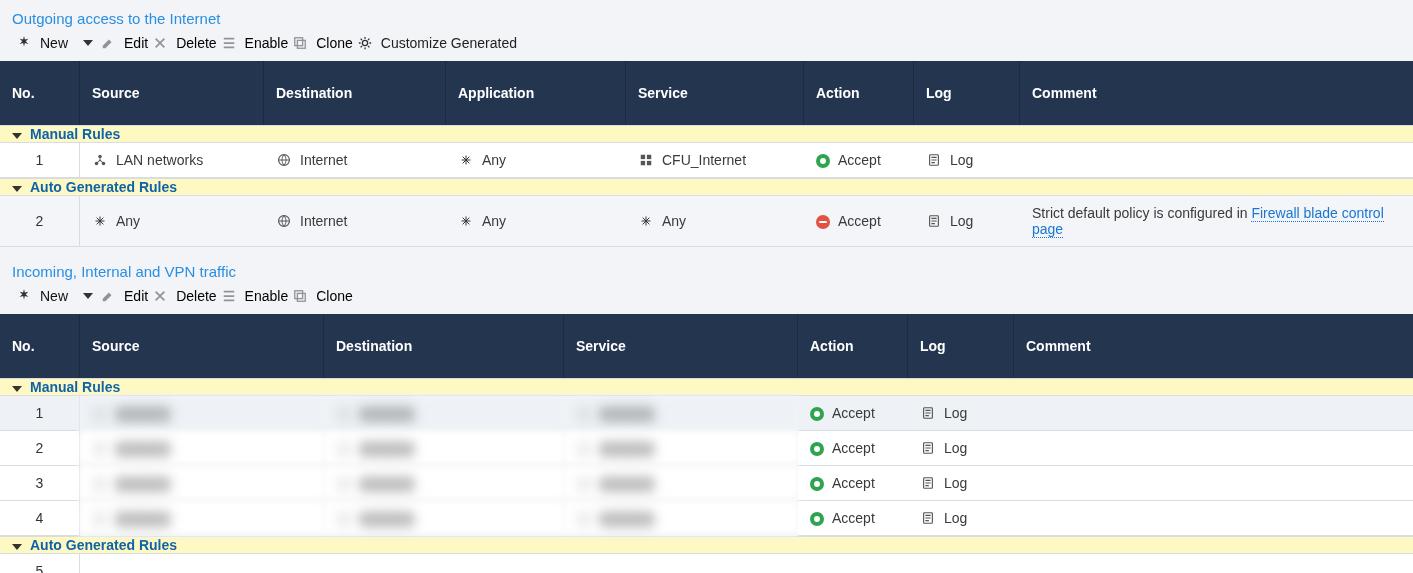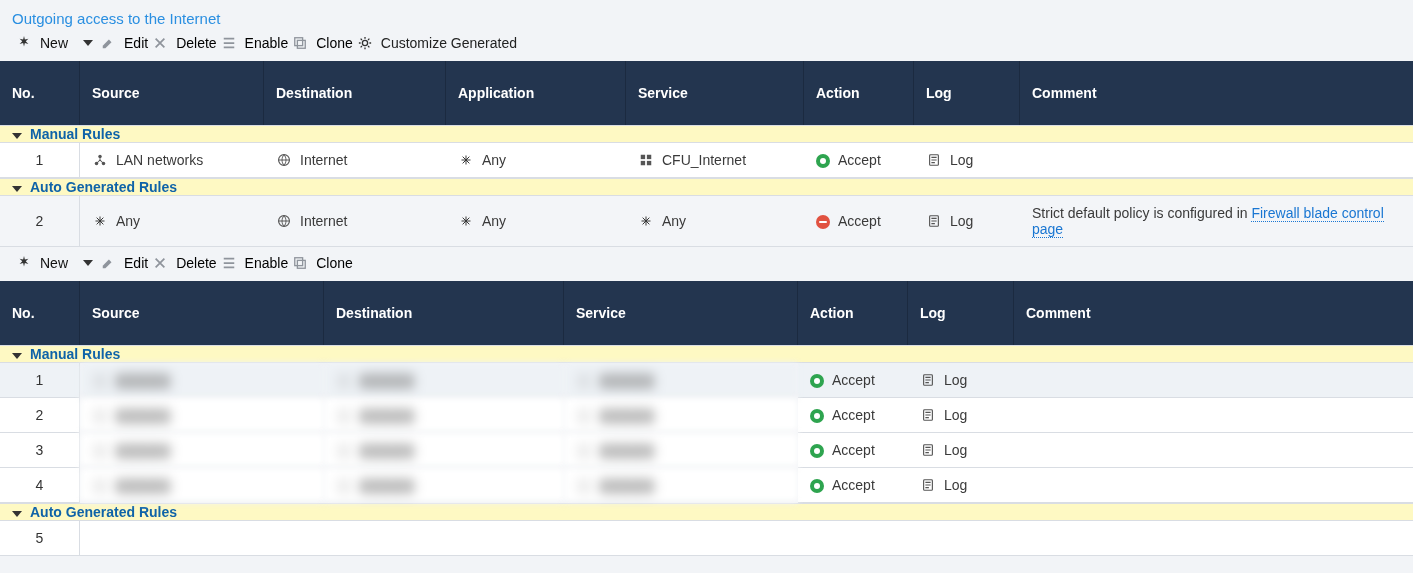--- a/index.html
+++ b/index.html
@@ -331,20 +331,21 @@
             </td>
         <td><span>Strict default policy is configured in </span><a class="link" href="#">Firewall blade control page</a></td>
       </tr>
     </tbody>
   </table>
 </div>
 
 <div class="gap"></div>
 
 <div>
+  <div class="section-title">Incoming, Internal and VPN traffic</div>
   <div class="toolbar">
     <div class="tb-btn new">
       <span class="ico i-star">
             <svg width="14" height="14">
               <use href="#i-star"></use>
             </svg>
           </span>
       <span>New</span>
       <span class="ico caret">
             <svg width="10" height="6">

